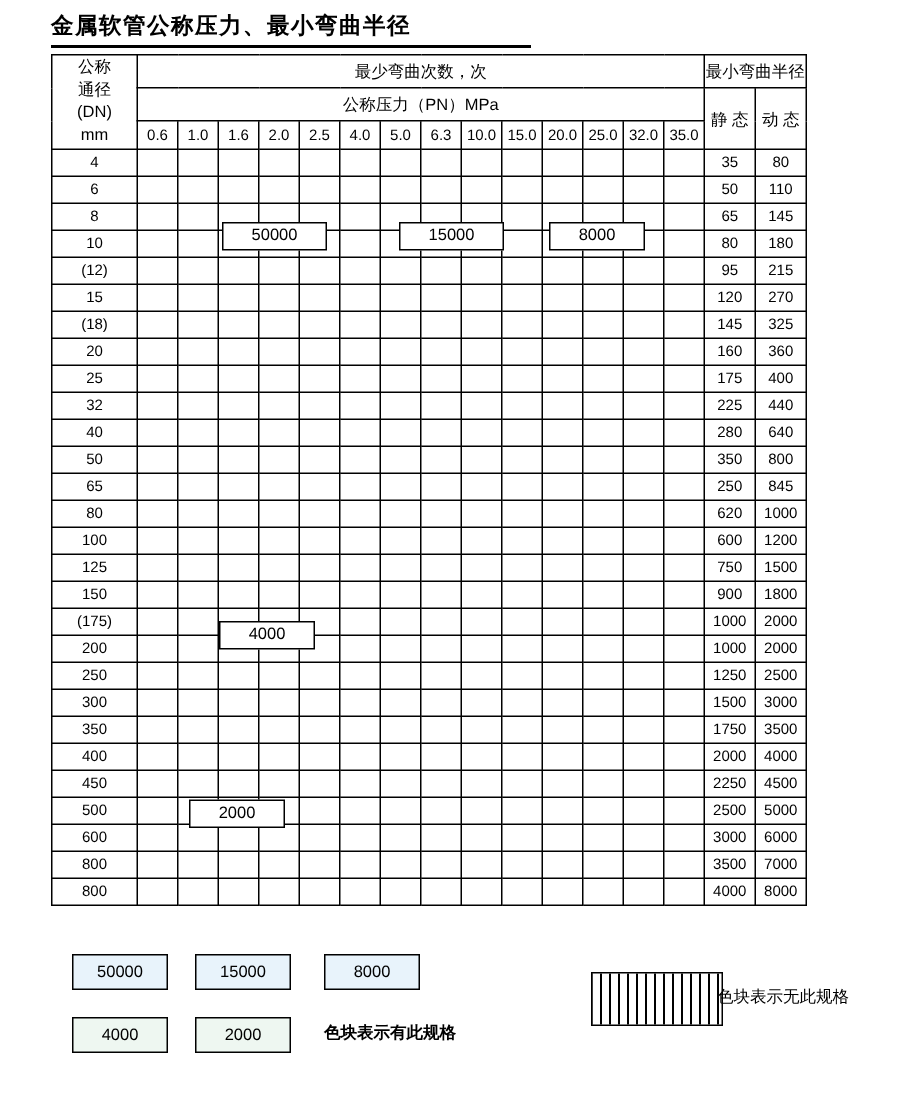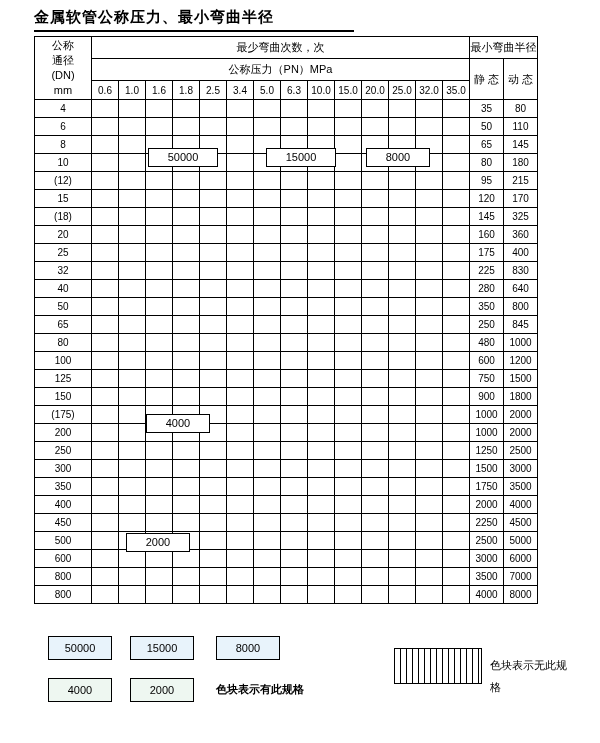--- a/index.html
+++ b/index.html
@@ -114,23 +114,23 @@
         </tr>
         <tr class="hdr-mid">
           <td class="hd" colspan="14">公称压力（PN）MPa</td>
           <td class="hd rcol" rowspan="2">静 态</td>
           <td class="hd rcol" rowspan="2">动 态</td>
         </tr>
         <tr class="hdr-unit">
           <td class="hd pcol">0.6</td>
           <td class="hd pcol">1.0</td>
           <td class="hd pcol">1.6</td>
-          <td class="hd pcol">1.8</td>
+          <td class="hd pcol">2.0</td>
           <td class="hd pcol">2.5</td>
-          <td class="hd pcol">3.4</td>
+          <td class="hd pcol">4.0</td>
           <td class="hd pcol">5.0</td>
           <td class="hd pcol">6.3</td>
           <td class="hd pcol">10.0</td>
           <td class="hd pcol">15.0</td>
           <td class="hd pcol">20.0</td>
           <td class="hd pcol">25.0</td>
           <td class="hd pcol">32.0</td>
           <td class="hd pcol">35.0</td>
         </tr>
         <tr>
@@ -238,21 +238,21 @@
           <td class="pcol c-blue"></td>
           <td class="pcol c-blue"></td>
           <td class="pcol c-blue"></td>
           <td class="pcol c-blue"></td>
           <td class="pcol c-blue"></td>
           <td class="pcol c-blue"></td>
           <td class="pcol c-blue"></td>
           <td class="pcol c-none"></td>
           <td class="pcol c-none"></td>
           <td class="radius rcol">120</td>
-          <td class="radius rcol">170</td>
+          <td class="radius rcol">270</td>
         </tr>
         <tr>
           <td class="rowlab dncol">(18)</td>
           <td class="pcol c-blue"></td>
           <td class="pcol c-blue"></td>
           <td class="pcol c-blue"></td>
           <td class="pcol c-blue"></td>
           <td class="pcol c-blue"></td>
           <td class="pcol c-blue"></td>
           <td class="pcol c-blue"></td>
@@ -314,21 +314,21 @@
           <td class="pcol c-blue"></td>
           <td class="pcol c-blue"></td>
           <td class="pcol c-blue"></td>
           <td class="pcol c-blue"></td>
           <td class="pcol c-none"></td>
           <td class="pcol c-none"></td>
           <td class="pcol c-none"></td>
           <td class="pcol c-none"></td>
           <td class="pcol c-none"></td>
           <td class="radius rcol">225</td>
-          <td class="radius rcol">830</td>
+          <td class="radius rcol">440</td>
         </tr>
         <tr>
           <td class="rowlab dncol">40</td>
           <td class="pcol c-blue"></td>
           <td class="pcol c-blue"></td>
           <td class="pcol c-blue"></td>
           <td class="pcol c-blue"></td>
           <td class="pcol c-blue"></td>
           <td class="pcol c-blue"></td>
           <td class="pcol c-blue"></td>
@@ -389,21 +389,21 @@
           <td class="pcol c-blue"></td>
           <td class="pcol c-blue"></td>
           <td class="pcol c-blue"></td>
           <td class="pcol c-blue"></td>
           <td class="pcol c-none"></td>
           <td class="pcol c-none"></td>
           <td class="pcol c-none"></td>
           <td class="pcol c-none"></td>
           <td class="pcol c-none"></td>
           <td class="pcol c-none"></td>
-          <td class="radius rcol">480</td>
+          <td class="radius rcol">620</td>
           <td class="radius rcol">1000</td>
         </tr>
         <tr>
           <td class="rowlab dncol">100</td>
           <td class="pcol c-green2"></td>
           <td class="pcol c-green2"></td>
           <td class="pcol c-green2"></td>
           <td class="pcol c-green2"></td>
           <td class="pcol c-green2"></td>
           <td class="pcol c-green2"></td>
@@ -677,16 +677,16 @@
     </div>
 
   <div class="legend">
     <div class="lg-box" style="left:14px;top:0;background:#e8f3fb;">50000</div>
     <div class="lg-box" style="left:96px;top:0;background:#e8f3fb;">15000</div>
     <div class="lg-box" style="left:182px;top:0;background:#e8f3fb;">8000</div>
     <div class="lg-box" style="left:14px;top:42px;background:#eef7f1;">4000</div>
     <div class="lg-box" style="left:96px;top:42px;background:#eef7f1;">2000</div>
     <div class="lg-text" style="left:182px;top:42px;font-weight:bold;">色块表示有此规格</div>
     <div class="lg-none"></div>
-    <div class="lg-text" style="left:456px;top:18px;">色块表示无此规格</div>
+    <div class="lg-text" style="left:444px;top:18px;">色块表示无此规格</div>
   </div>
 
 </div>
 
 </body></html>

